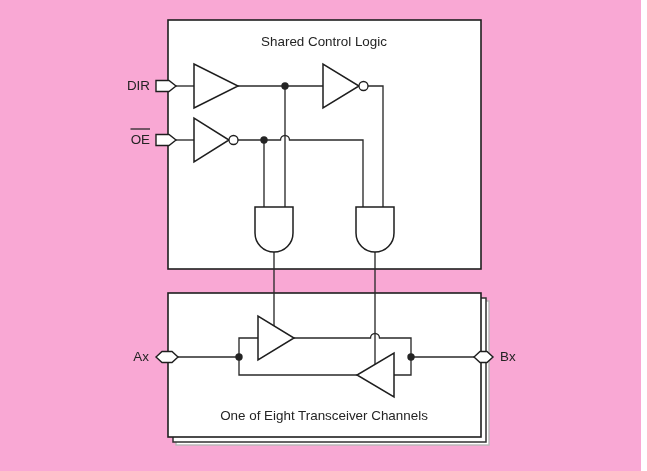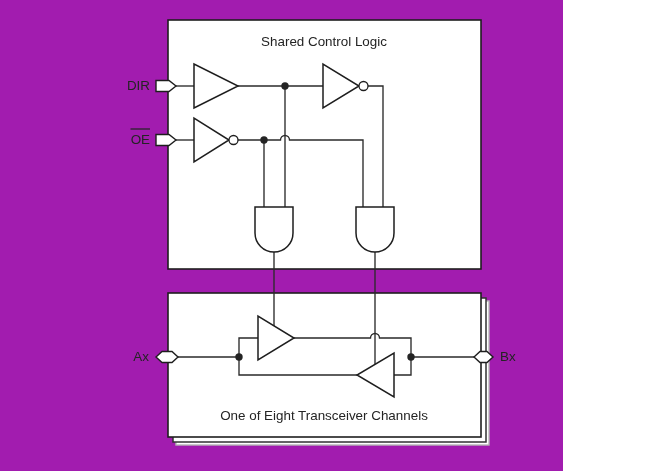--- a/index.html
+++ b/index.html
@@ -1,20 +1,20 @@
 <!DOCTYPE html>
 <html><head>
 <meta charset="utf-8">
 <style>
   html, body { margin: 0; padding: 0; background: #ffffff; }
   .screen {
     position: relative;
-    width: 563px;
+    width: 641px;
     height: 471px;
-    background: #a21caf;
+    background: #f9a8d4;
     overflow: hidden;
     font-family: "Liberation Sans", sans-serif;
   }
   svg { display: block; }
   .wire   { fill: none; stroke: #2a2a2a; stroke-width: 1.35; }
   .boxln  { fill: #ffffff; stroke: #1e1e1e; stroke-width: 1.6; }
   .shadow-dark  { fill: #ffffff; stroke: #323232; stroke-width: 1.5; }
   .shadow-light { fill: #ffffff; stroke: #b7b7b7; stroke-width: 1.4; }
   .gate   { fill: #ffffff; stroke: #1e1e1e; stroke-width: 1.5; }
   .bubble { fill: #ffffff; stroke: #1e1e1e; stroke-width: 1.3; }

